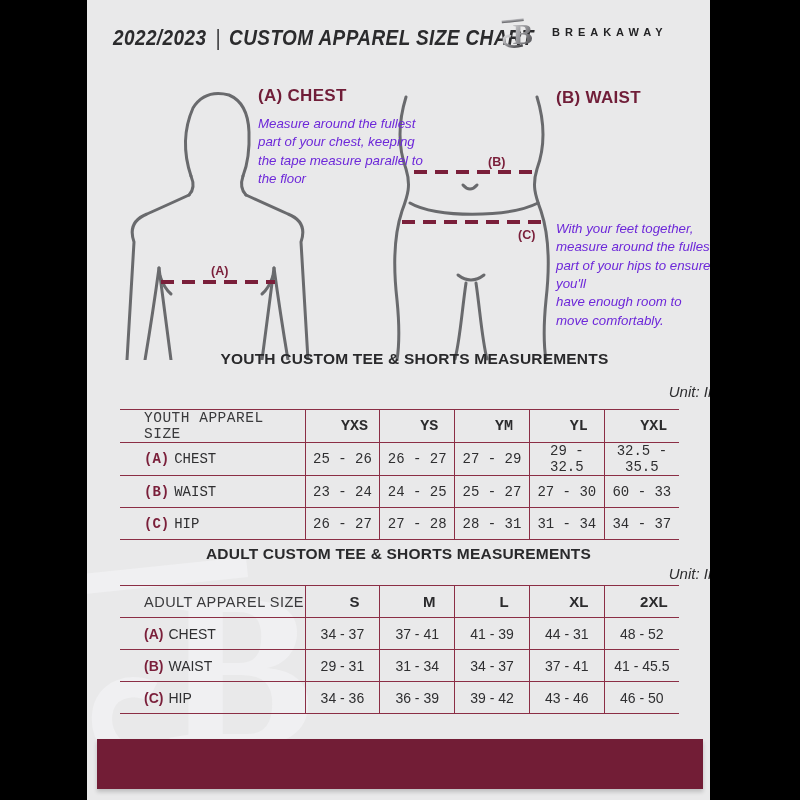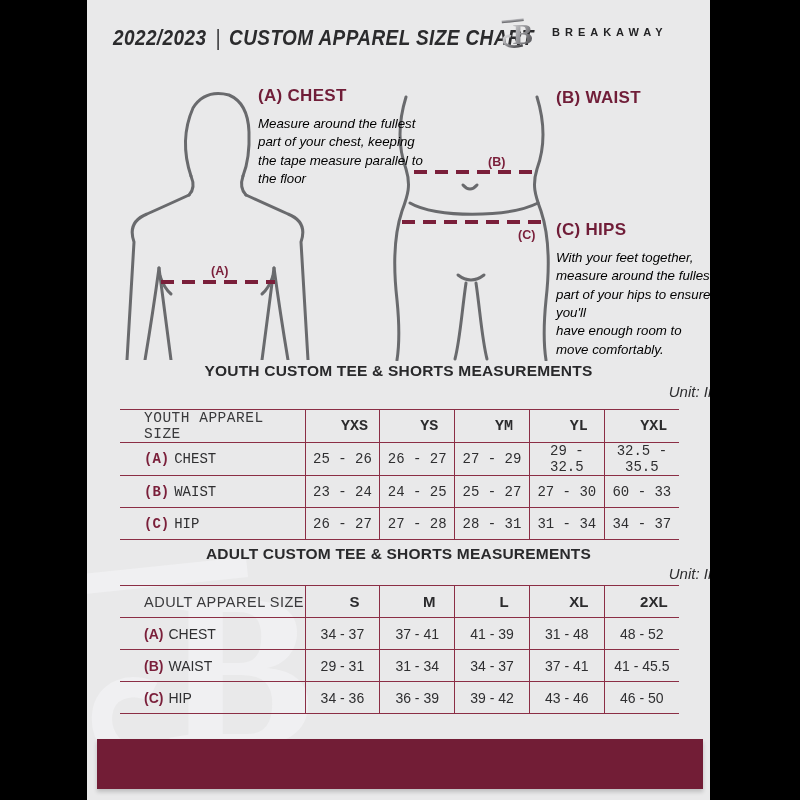--- a/index.html
+++ b/index.html
@@ -20,28 +20,28 @@
   .header-left .divider{font-size:18px;font-weight:400;padding:0 9px;transform:scaleY(1.25);display:inline-block;color:#2b2b2d;}
   .header-brand{position:absolute;left:412px;top:13px;display:flex;align-items:center;gap:11px;}
   .brand-name{font-weight:700;font-size:11px;letter-spacing:5px;color:#232325;}
   
   .fig{position:absolute;}
   .fig path, .fig ellipse{fill:none;stroke:#696a6d;stroke-width:3;stroke-linecap:round;}
   .fig .dash{stroke:#7a1f3a;stroke-width:4;stroke-dasharray:13 8;stroke-linecap:butt;}
   .fig text{font-family:"Liberation Sans",sans-serif;font-weight:700;font-size:12.5px;fill:#7a1f3a;}
   .guide-block{position:absolute;}
   .guide-block h3{margin:0 0 9px 0;font-size:17px;font-weight:700;color:#701d38;letter-spacing:.3px;}
-  .guide-block p{margin:0;font-style:italic;font-size:13.3px;line-height:1.38;color:#000000;white-space:pre-line;}
+  .guide-block p{margin:0;font-style:italic;font-size:13.3px;line-height:1.38;color:#6d28d9;white-space:pre-line;}
   #chest-block{left:171px;top:86px;width:165px;}
   #waist-block{left:469px;top:88px;width:152px;}
   #hips-block{left:469px;top:220px;width:158px;}
   
   .sec-title{position:absolute;left:0;width:623px;text-align:center;font-weight:700;font-size:15.5px;color:#29292b;letter-spacing:.2px;}
   .sec-unit{position:absolute;left:0;width:661px;text-align:right;font-style:italic;font-size:15px;color:#2e2e30;}
-  #youth-title{top:362px;} #youth-unit{top:383px;}
+  #youth-title{top:350px;margin-left:16px;} #youth-unit{top:383px;}
   #adult-title{top:545px;} #adult-unit{top:565px;}
   
   .size-table{
     position:absolute;left:33px;width:559px;border-collapse:collapse;table-layout:fixed;
     border-top:1.5px solid #8b2e45;
   }
   #youth-table{top:409px;font-family:Liberation Mono, monospace;} #adult-table{top:585px;}
   .size-table tr{border-bottom:1.5px solid #8b2e45;}
   .size-table td{height:31px;text-align:center;font-size:14px;color:#2f2f31;padding:0;}
   .size-table td.lbl{text-align:left;padding-left:24px;}
@@ -116,21 +116,20 @@
   </svg>
 
   <div class="guide-block" id="chest-block">
     <h3>(A) CHEST</h3>
     <p>Measure around the fullest part of your chest, keeping the tape measure parallel to the floor</p>
   </div>
   <div class="guide-block" id="waist-block">
     <h3>(B) WAIST</h3>
   </div>
   <div class="guide-block" id="hips-block">
-    <h3>(C) HIPS</h3>
     <p>With your feet together, measure around the fullest part of your hips to ensure you'll
 have enough room to move comfortably.</p>
   </div>
 
   <div class="sec-title" id="youth-title">YOUTH CUSTOM TEE &amp; SHORTS MEASUREMENTS</div>
   <div class="sec-unit" id="youth-unit">Unit: Inches</div>
   <table class="size-table" id="youth-table">
     <colgroup>
         <col style="width:185px">
         <col>
@@ -193,21 +192,21 @@
       <td>M</td>
       <td>L</td>
       <td>XL</td>
       <td>2XL</td>
     </tr>
     <tr>
       <td class="lbl"><span class="pfx">(A)</span><span>CHEST</span></td>
       <td>34 - 37</td>
       <td>37 - 41</td>
       <td>41 - 39</td>
-      <td>31 - 48</td>
+      <td>44 - 31</td>
       <td>48 - 52</td>
     </tr>
     <tr>
       <td class="lbl"><span class="pfx">(B)</span><span>WAIST</span></td>
       <td>29 - 31</td>
       <td>31 - 34</td>
       <td>34 - 37</td>
       <td>37 - 41</td>
       <td>41 - 45.5</td>
     </tr>

